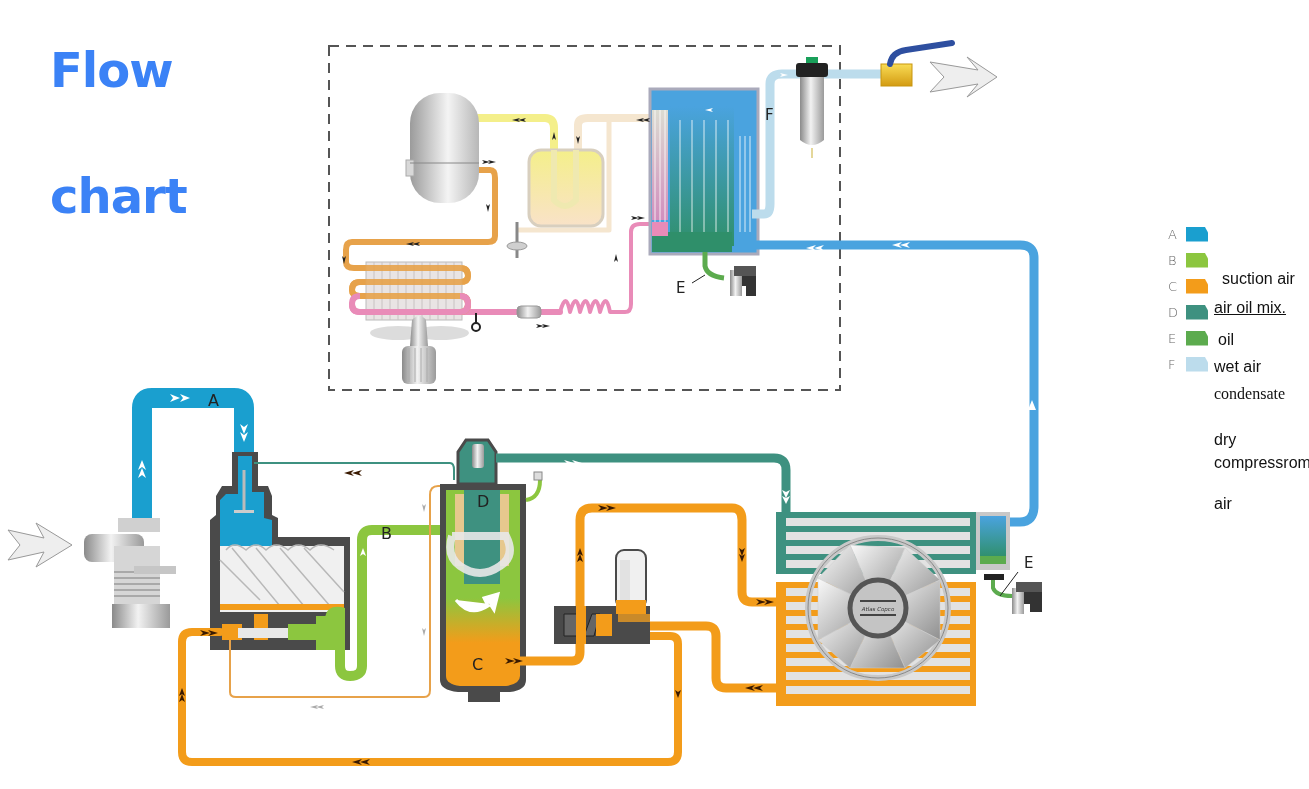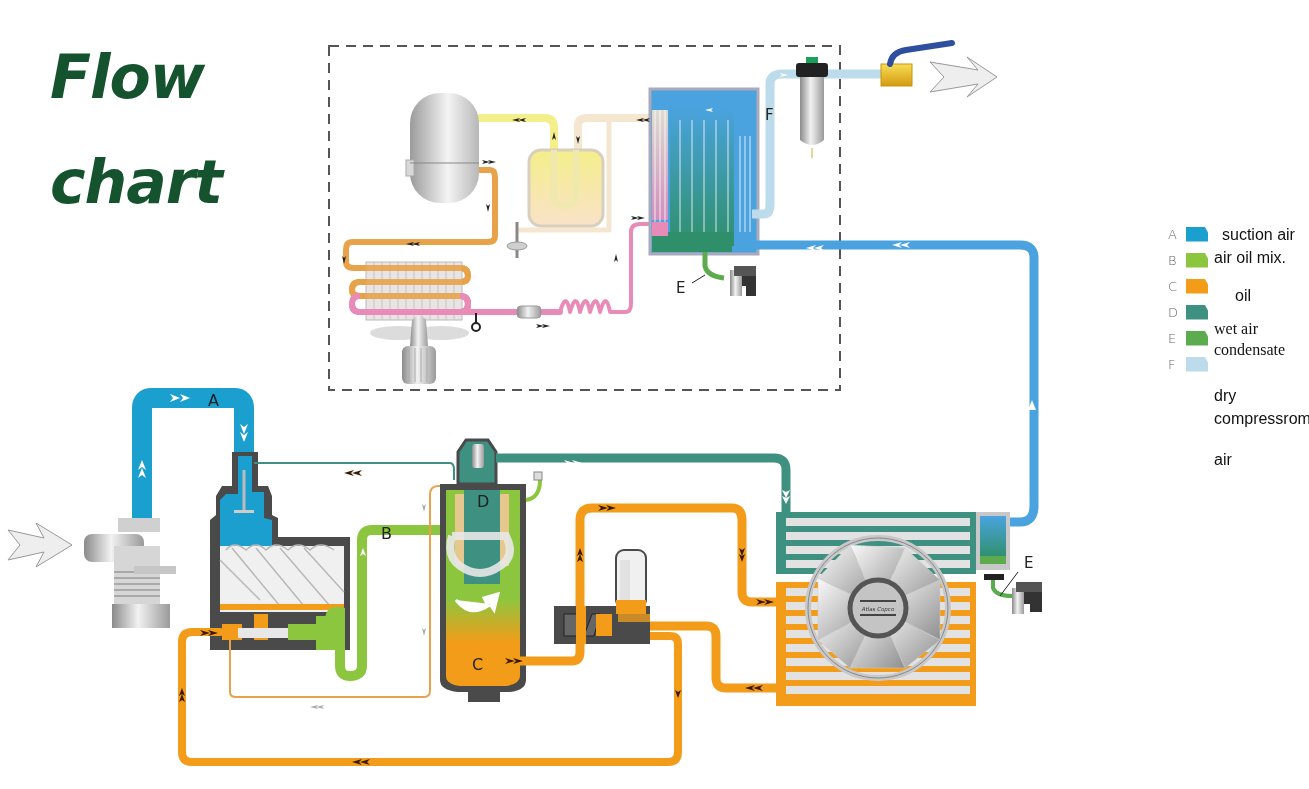--- a/index.html
+++ b/index.html
@@ -1,25 +1,25 @@
 <!DOCTYPE html>
 <html><head>
 <meta charset="utf-8">
 <style>
   html, body { margin:0; padding:0; background:#ffffff; }
   body { width:1309px; height:789px; position:relative; overflow:hidden; font-family:"DejaVu Sans", sans-serif; }
   #diagram { position:absolute; left:0; top:0; width:1309px; height:789px; }
-  .title { position:absolute; left:50px; font-family:"DejaVu Sans", sans-serif; font-weight:bold; font-style:italic; color:#14532d; font-size:60px; letter-spacing:-1px; }
+  .title { position:absolute; left:50px; font-family:"DejaVu Sans", sans-serif; font-weight:bold; color:#3b82f6; font-size:48px; letter-spacing:-1px; }
   #title-1 { top:42px; }
-  #title-2 { top:147px; }
+  #title-2 { top:168px; }
   .legend { position:absolute; left:1168px; top:224px; width:141px; }
   .lg-row { position:absolute; left:0; height:20px; display:flex; align-items:center; }
   .lg-letter { width:14px; font-family:"DejaVu Sans", sans-serif; font-size:13px; color:#666; font-weight:300; }
   .lg-swatch { width:22px; height:15px; margin-left:4px; clip-path: polygon(0 0, 85% 0, 100% 40%, 100% 100%, 0 100%); }
-  .lg-text { position:absolute; left:46px; font-family:"Liberation Sans", sans-serif; font-size:16px; color:#111; white-space:nowrap; }
+  .lg-text { position:absolute; left:46px; font-family:"Liberation Sans", sans-serif; font-size:16px; color:#111; white-space:nowrap;margin-top:44px; }
   svg text { font-family:"DejaVu Sans", sans-serif; }
 </style>
 </head>
 <body>
 
 <svg id="diagram" width="1309" height="789" viewBox="0 0 1309 789" xmlns="http://www.w3.org/2000/svg">
   <defs>
     <linearGradient id="g-metal" x1="0" x2="1" y1="0" y2="0">
       <stop offset="0" stop-color="#8a8a8a"></stop>
         <stop offset="0.45" stop-color="#f2f2f2"></stop>
@@ -386,20 +386,20 @@
   <div class="lg-row" style="top:104px;">
     <span class="lg-letter">E</span>
     <span class="lg-swatch" style="background:#5cab4e;"></span>
   </div>
   <div class="lg-row" style="top:130px;">
     <span class="lg-letter">F</span>
     <span class="lg-swatch" style="background:#bcdcec;"></span>
   </div>
 
   <span class="lg-text" style="left:54px; top:2px;">suction air</span>
-  <span class="lg-text" style="top:25px;">air oil mix.</span>
-  <span class="lg-text" style="left:67px; top:63px;">oil</span>
-  <span class="lg-text" style="top:96px;font-family:Liberation Serif, serif;">wet air</span>
+  <span class="lg-text" style="top:31px;text-decoration:underline;">air oil mix.</span>
+  <span class="lg-text" style="left:50px; top:63px;">oil</span>
+  <span class="lg-text" style="top:90px;">wet air</span>
   <span class="lg-text" style="top:117px;font-family:Liberation Serif, serif;">condensate</span>
   <span class="lg-text" style="top:163px;">dry</span>
   <span class="lg-text" style="top:186px;">compressrom</span>
   <span class="lg-text" style="top:227px;">air</span>
 </div>
 
 </body></html>

